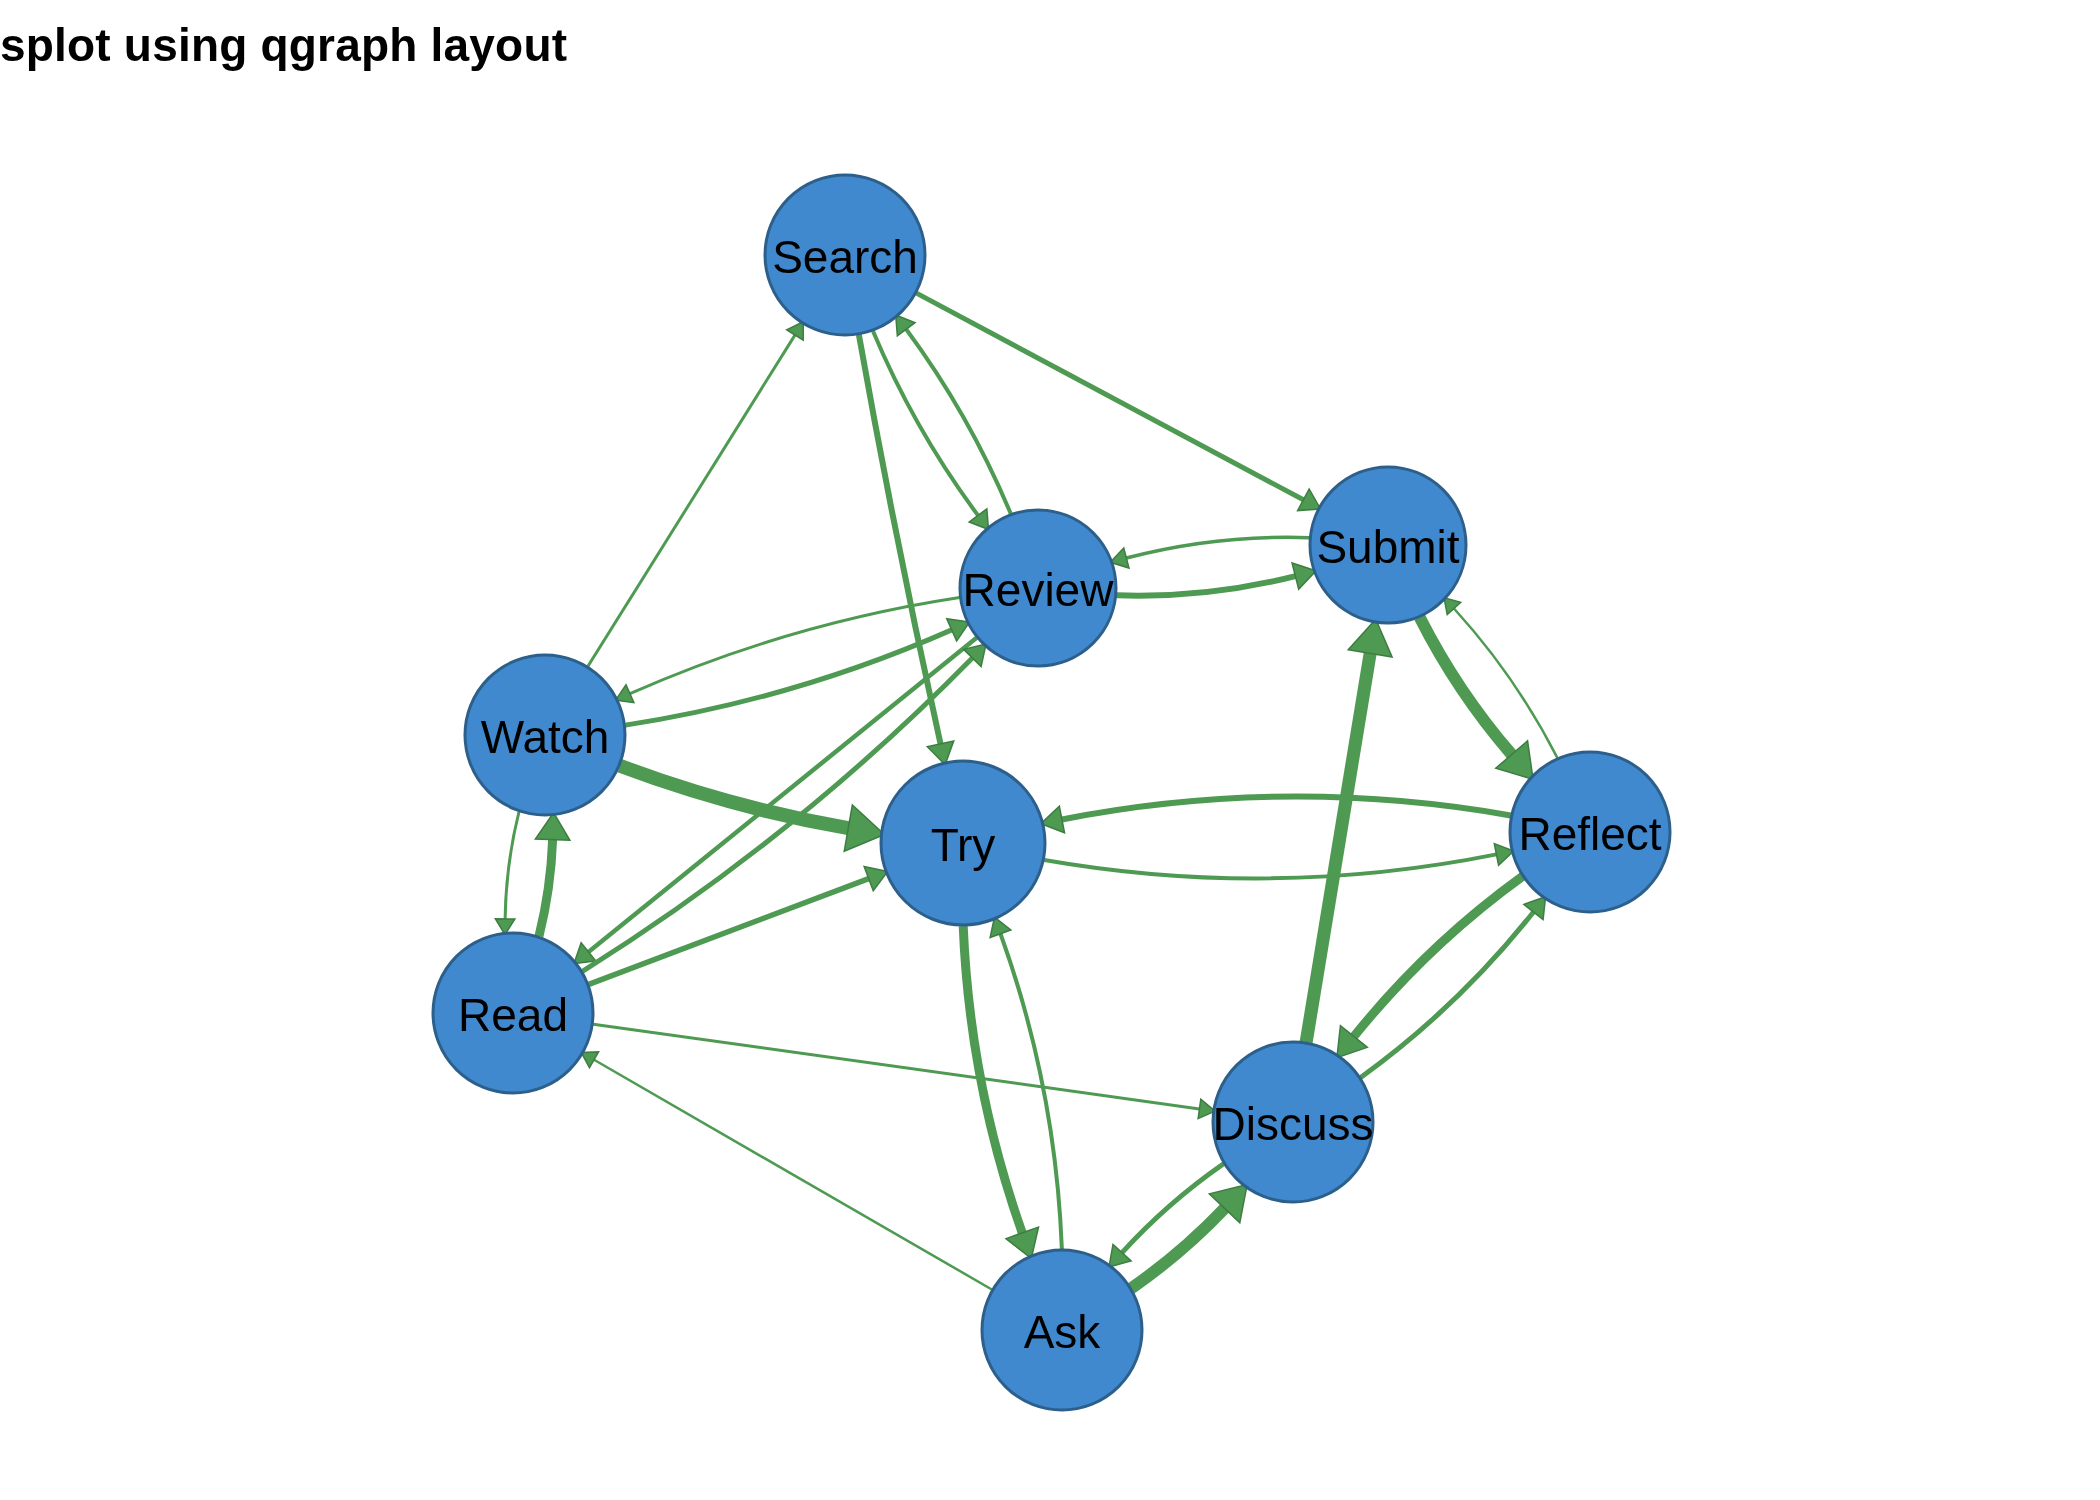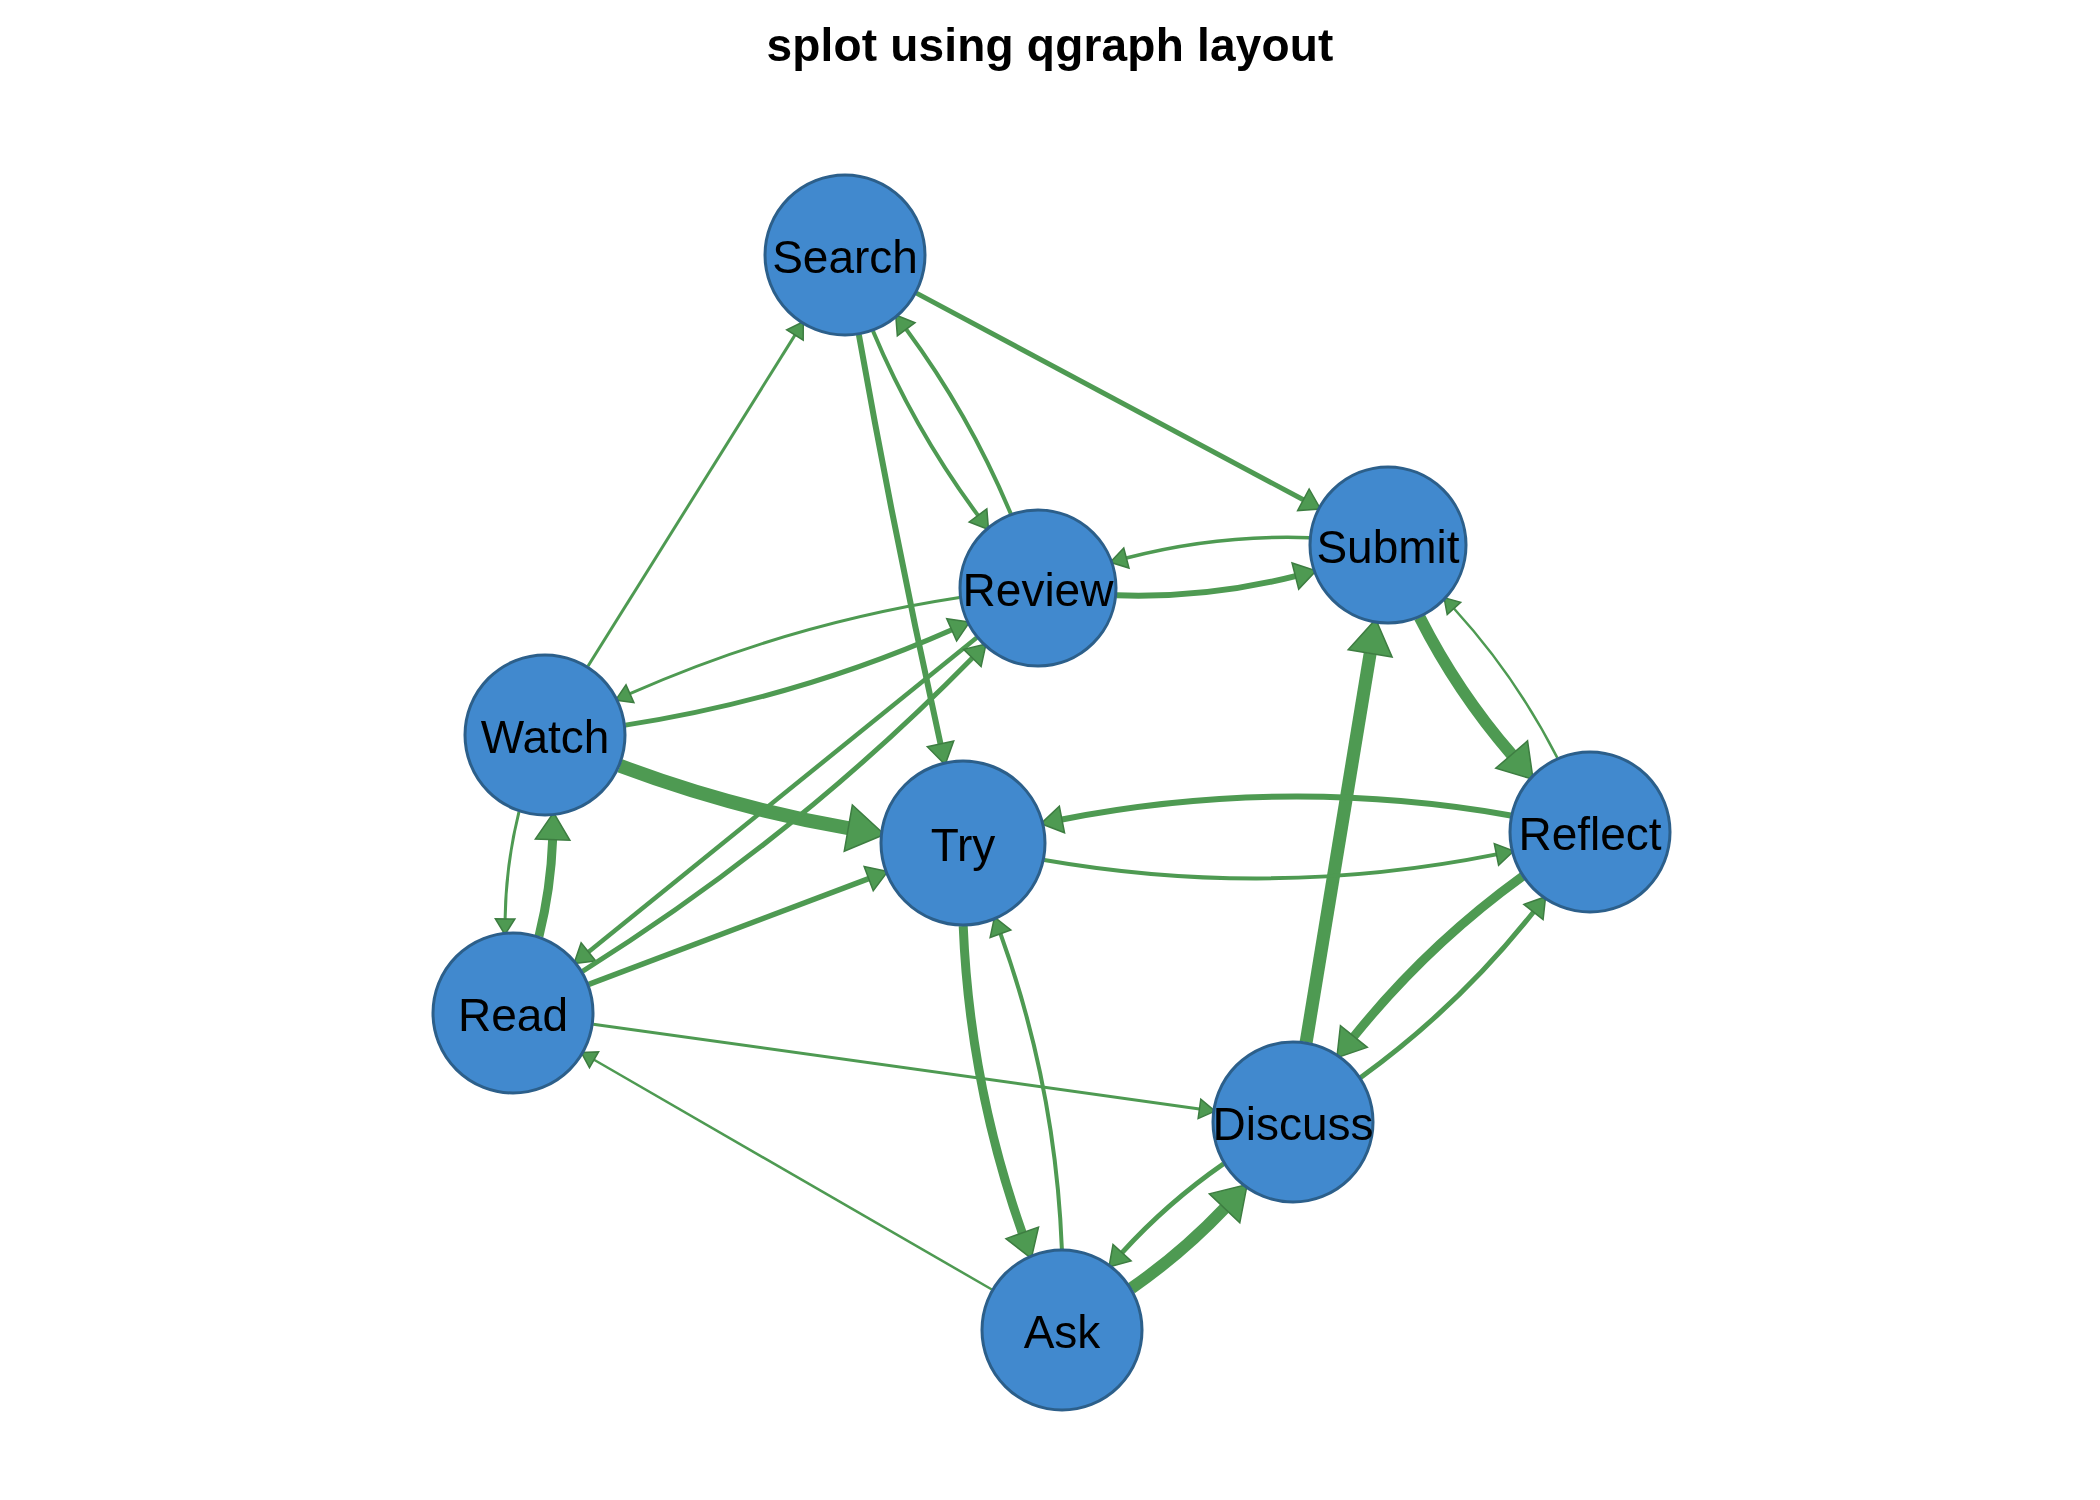--- a/index.html
+++ b/index.html
@@ -17,21 +17,20 @@
     position: relative;
     width: 2100px;
     height: 1500px;
     background: #ffffff;
   }
   #plot-title {
     position: absolute;
     top: 18px;
     left: 0;
     width: 2100px;
-    text-align: center;
     font-family: "Liberation Sans", sans-serif;
     font-weight: bold;
     font-size: 46px;
     letter-spacing: 0.2px;
     color: #000000;
     white-space: nowrap;
   }
   #graph-svg {
     position: absolute;
     top: 0;

